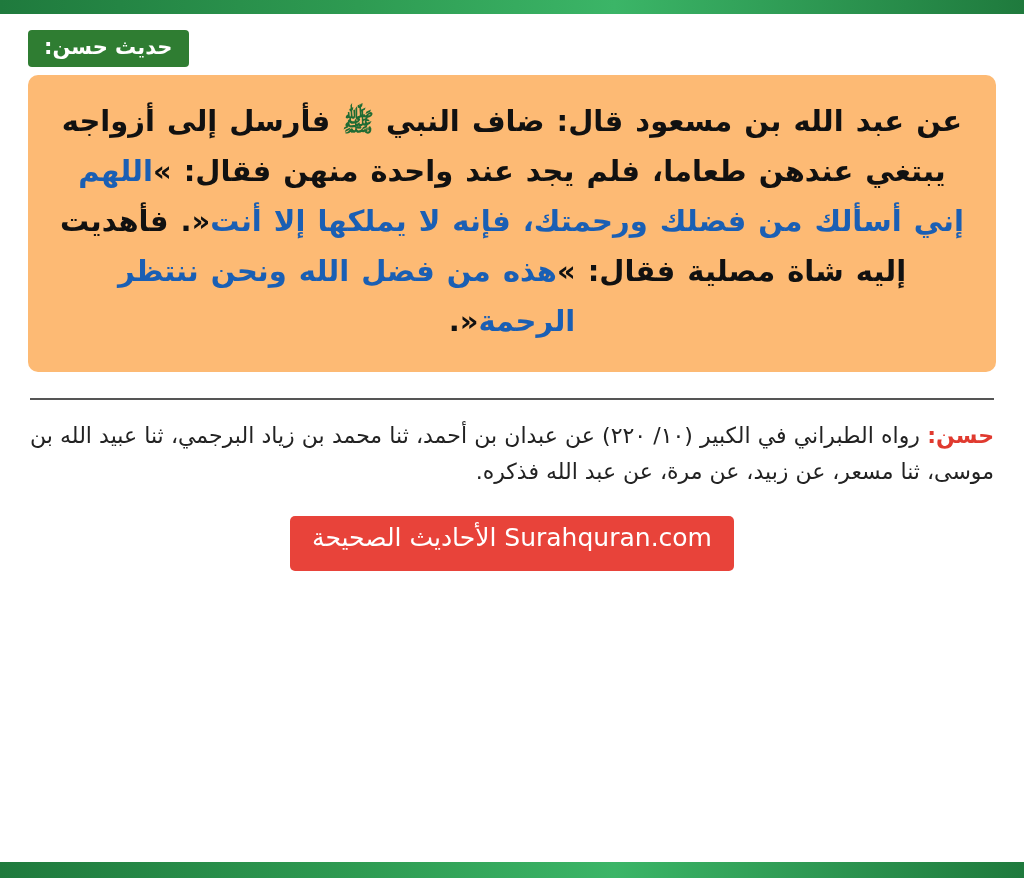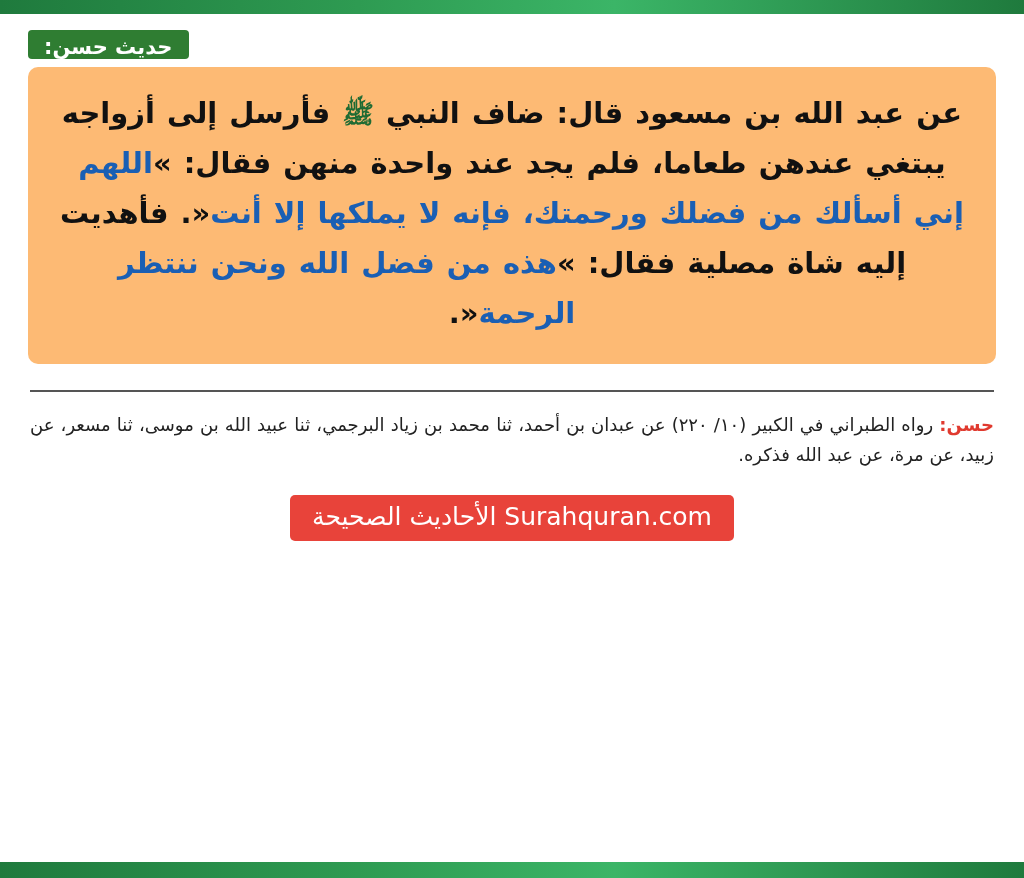--- a/index.html
+++ b/index.html
@@ -44,21 +44,21 @@
   .grade-tag-row {
     display: flex;
     justify-content: flex-end;
     margin-bottom: 8px;
   }
   .grade-tag {
     background: #2f7d32;
     color: #ffffff;
     font-size: 21px;
     font-weight: bold;
-    padding: 7px 16px 1px 16px;
+    padding: 7px 16px 9px 16px;
     border-radius: 4px;
     line-height: 1;
   }
   .hadith-box {
     background: #fdba74;
     border-radius: 10px;
     padding: 22px 30px 26px 30px;
     box-sizing: border-box;
   }
   .hadith-text {
@@ -77,40 +77,40 @@
     font-size: 26px;
     color: #1f6b33;
     font-weight: bold;
   }
   .divider {
     height: 2px;
     background: #555555;
     margin: 26px 2px 18px 2px;
   }
   .takhrij {
-    font-size: 18px;
+    font-size: 22px;
     line-height: 1.62;
     color: #222222;
     text-align: justify;
     margin: 0 2px;
   }
   .takhrij .grade-word {
     color: #e03a2f;
     font-weight: bold;
   }
   .footer-row {
     display: flex;
     justify-content: center;
     margin-top: 26px;
   }
   .footer-badge {
     background: #e8433a;
     color: #ffffff;
     font-size: 25px;
-    padding: 8px 22px 11px 22px;
+    padding: 8px 22px 20px 22px;
     border-radius: 5px;
     line-height: 1.1;
     white-space: nowrap;
   }
   .footer-badge .site {
     direction: ltr;
     unicode-bidi: embed;
   }
 </style>
 </head>

